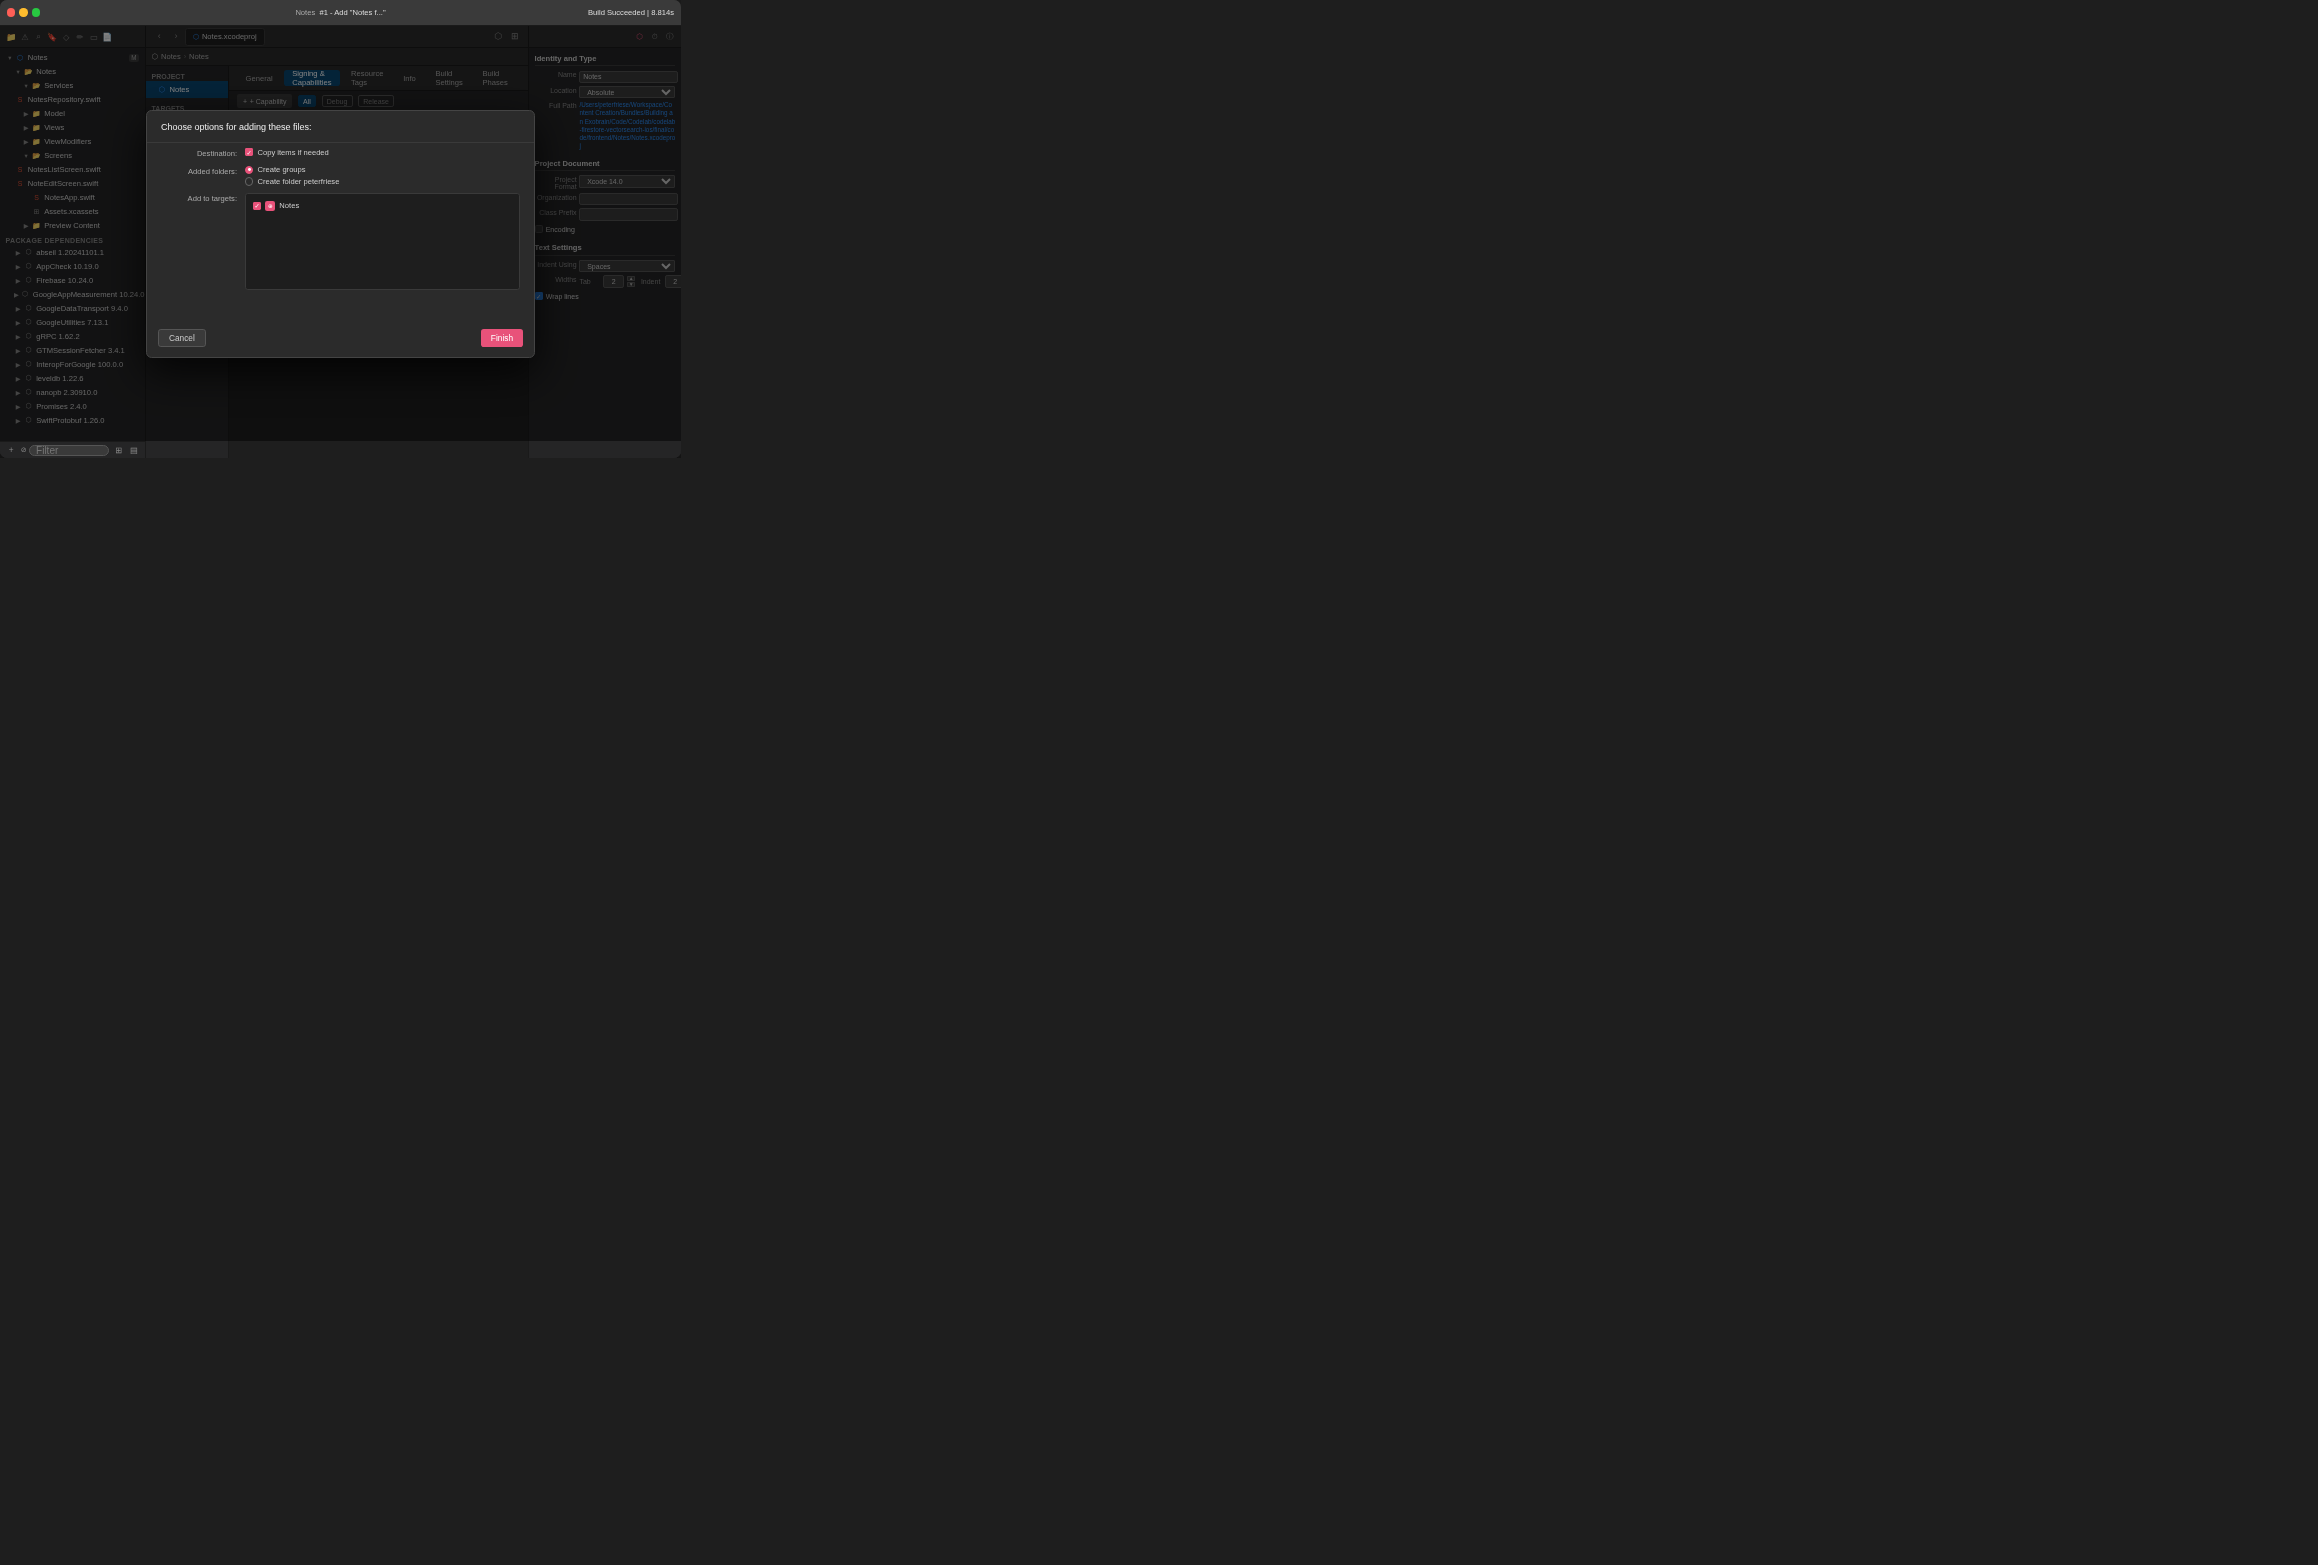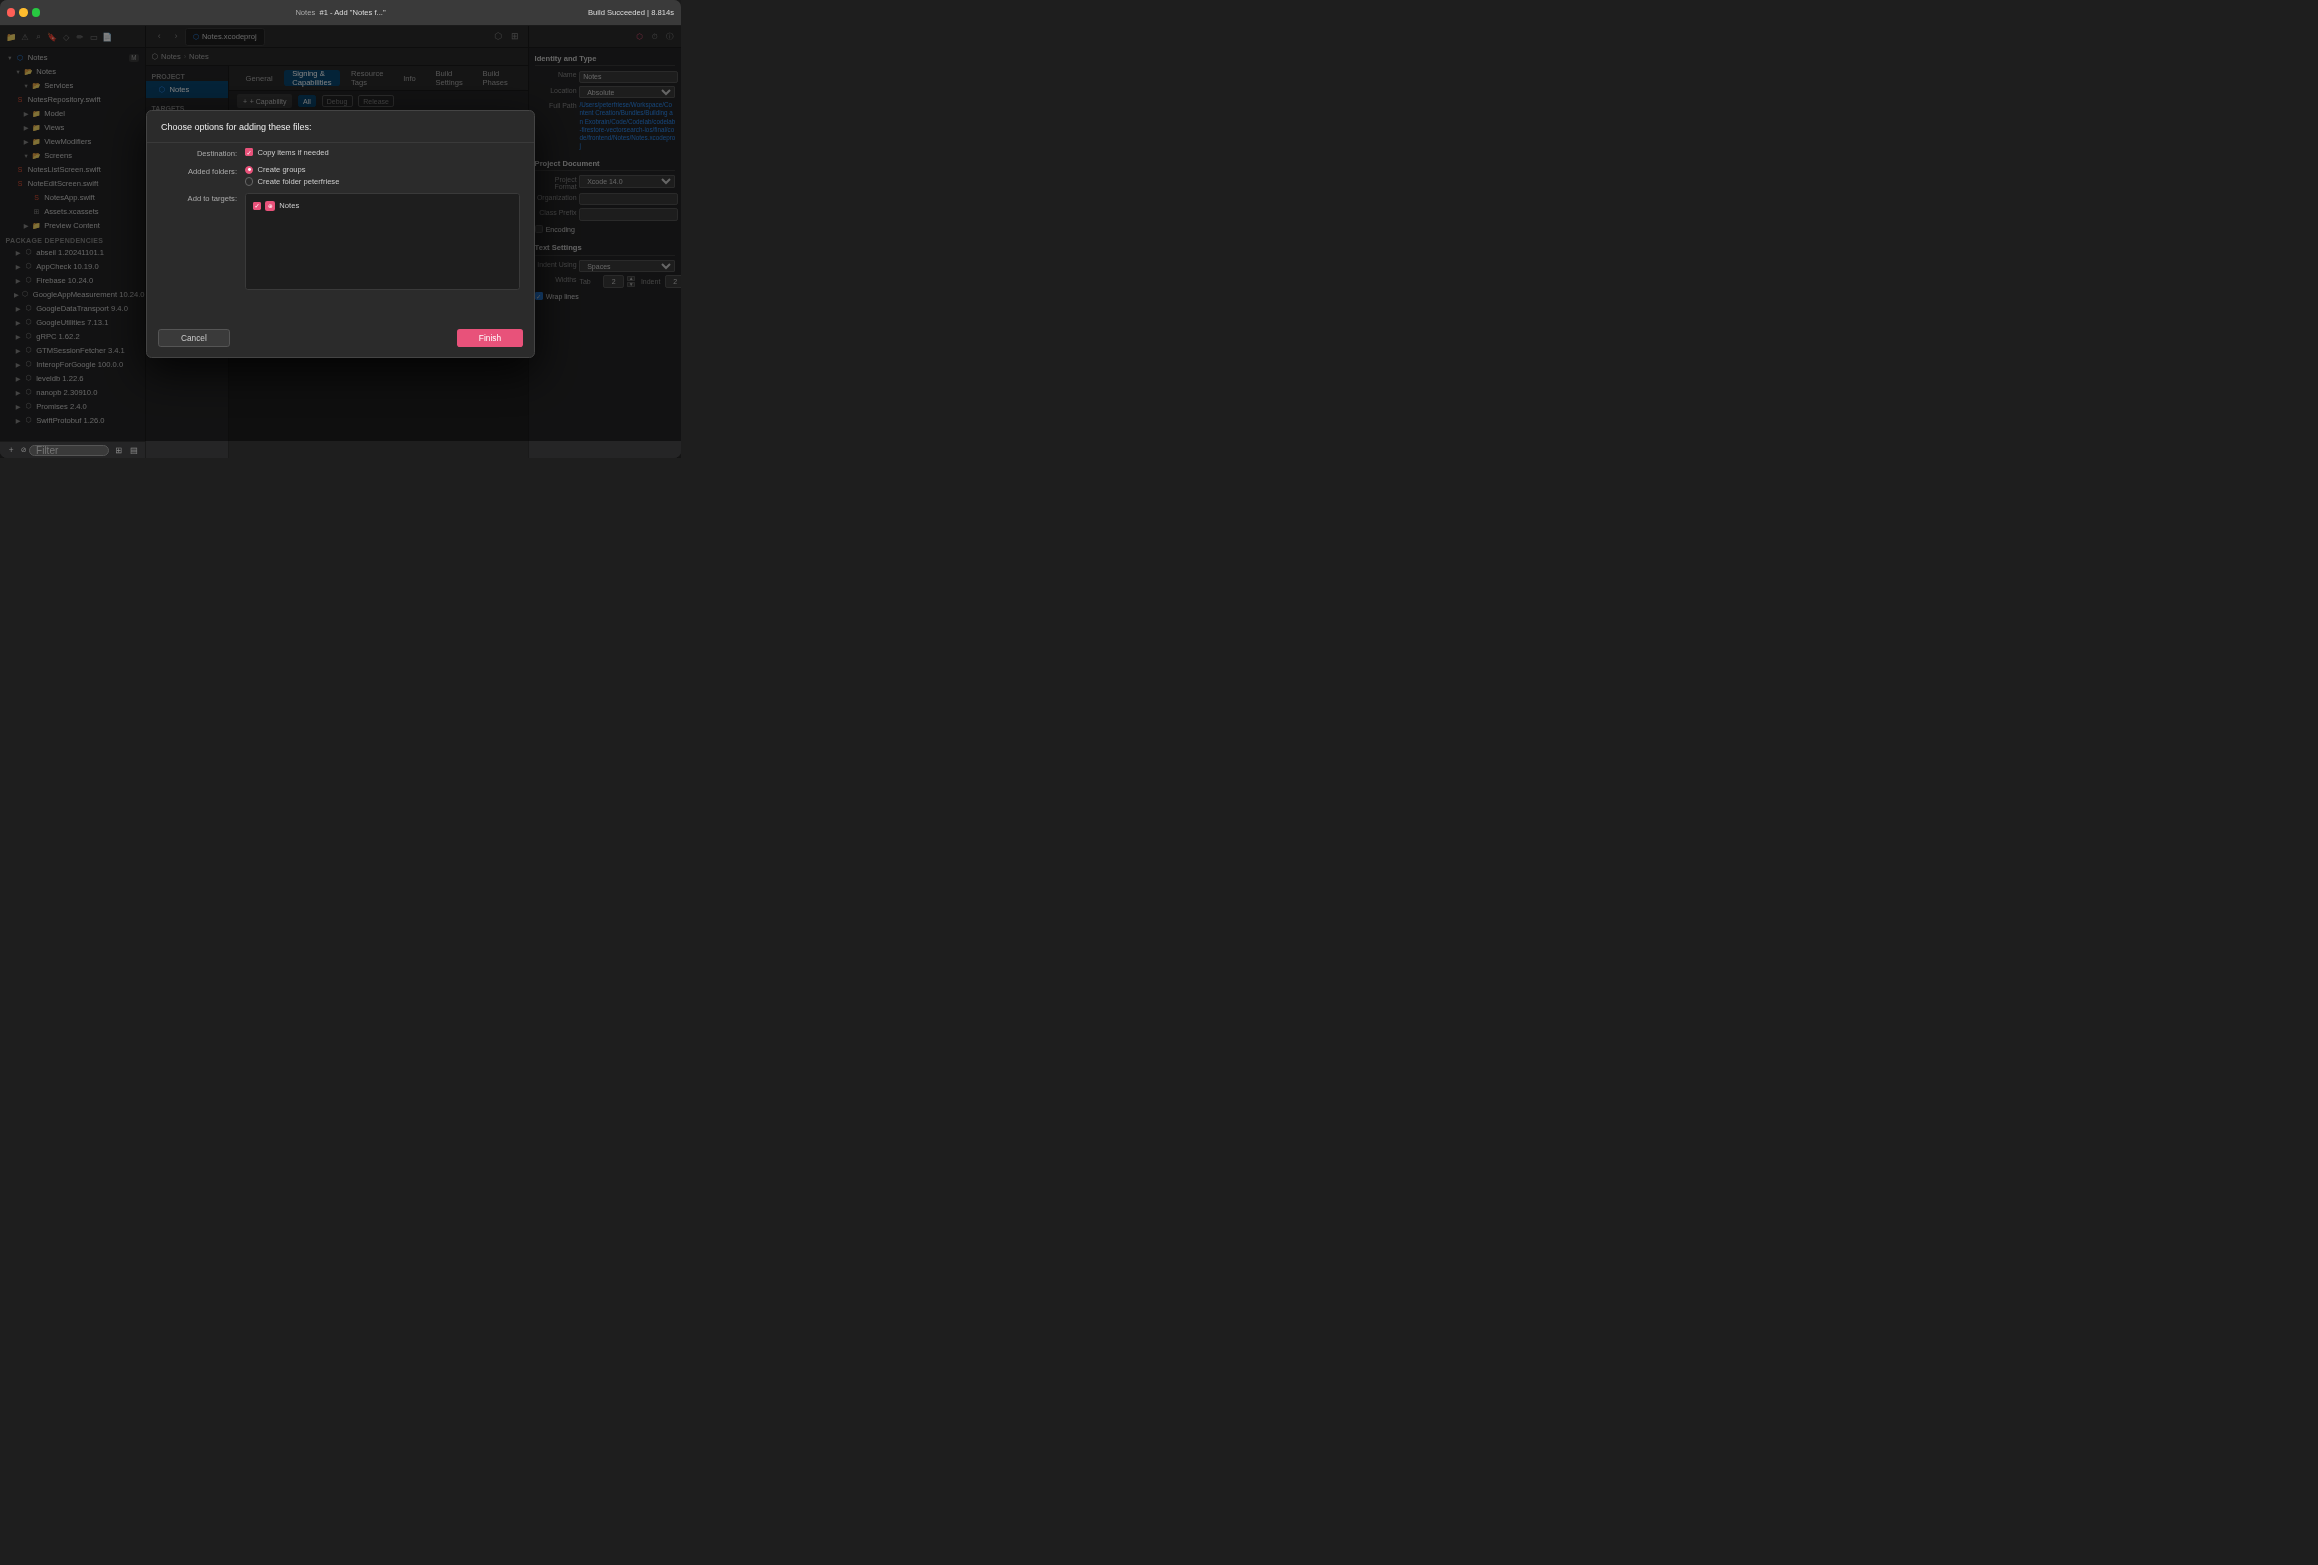--- a/index.html
+++ b/index.html
@@ -670,21 +670,21 @@
       font-size: 5.6px;
     }
     .modal-footer {
       padding: 5.6px 11px 9.7px 11px;
       display: flex;
       align-items: center;
       justify-content: space-between;
     }
     .modal-btn {
       height: 18px;
-      padding: 0 22px;
+      padding: 0 10px;
       border-radius: 2.8px;
       font-size: 8.3px;
       cursor: pointer;
       display: flex;
       align-items: center;
       justify-content: center;
       margin-top: 18px;
     }
     .modal-btn-cancel {
       background: #3a3a3a;

